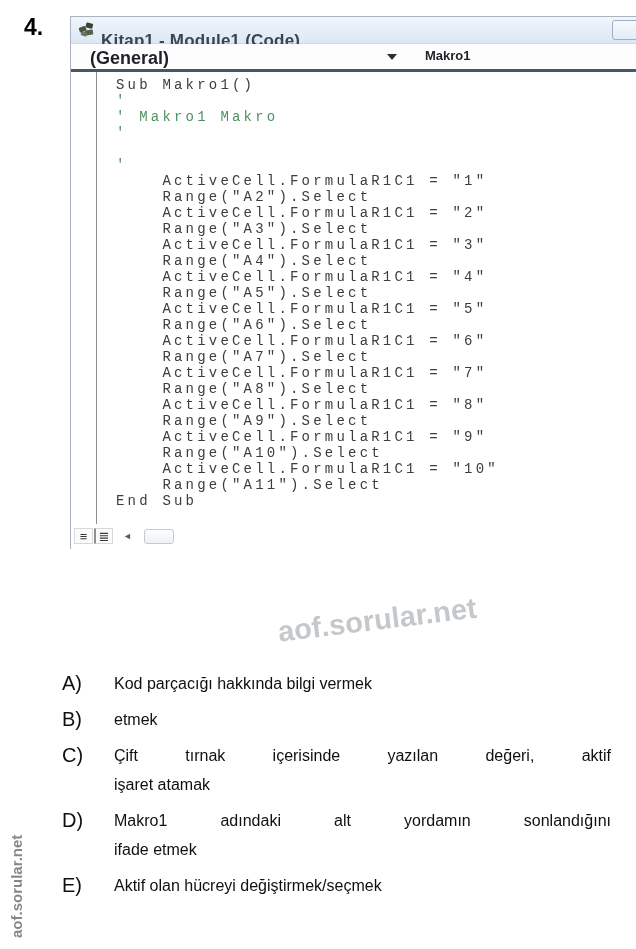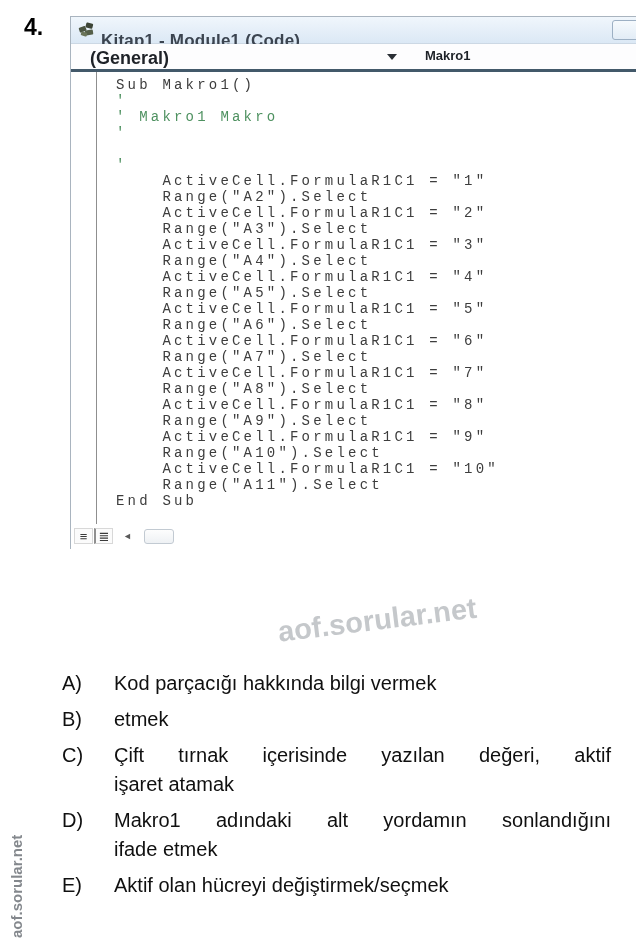--- a/index.html
+++ b/index.html
@@ -57,21 +57,21 @@
 
   
   #question { left:62px; top:584px; width:549px; font-size:21px; font-weight:bold;
               color:#000; }
   .q-line { text-align:justify; text-align-last:justify; line-height:31px; }
 
   #options { left:62px; top:669px; width:549px; }
   .option { display:flex; margin-bottom:7px; }
   .opt-label { width:52px; flex:0 0 52px; font-size:20px; color:#101010; line-height:29px; }
   .opt-lines { flex:1; }
-  .opt-line { font-size:20px; color:#101010; line-height:29px; }
+  .opt-line { font-size:16px; color:#101010; line-height:29px; }
   .opt-line.just { text-align:justify; text-align-last:justify; }
 
   
   #wm-diag { left:276px; top:616px; font-size:29px; font-weight:bold;
              color:rgba(140,146,152,0.5); transform:rotate(-7deg);
              transform-origin:0 0; pointer-events:none; }
   #wm-side { left:8px; top:938px; font-size:15px; font-weight:600; color:#84888d;
              transform:rotate(-90deg); transform-origin:0 0; white-space:nowrap; }
 </style>
 </head>

